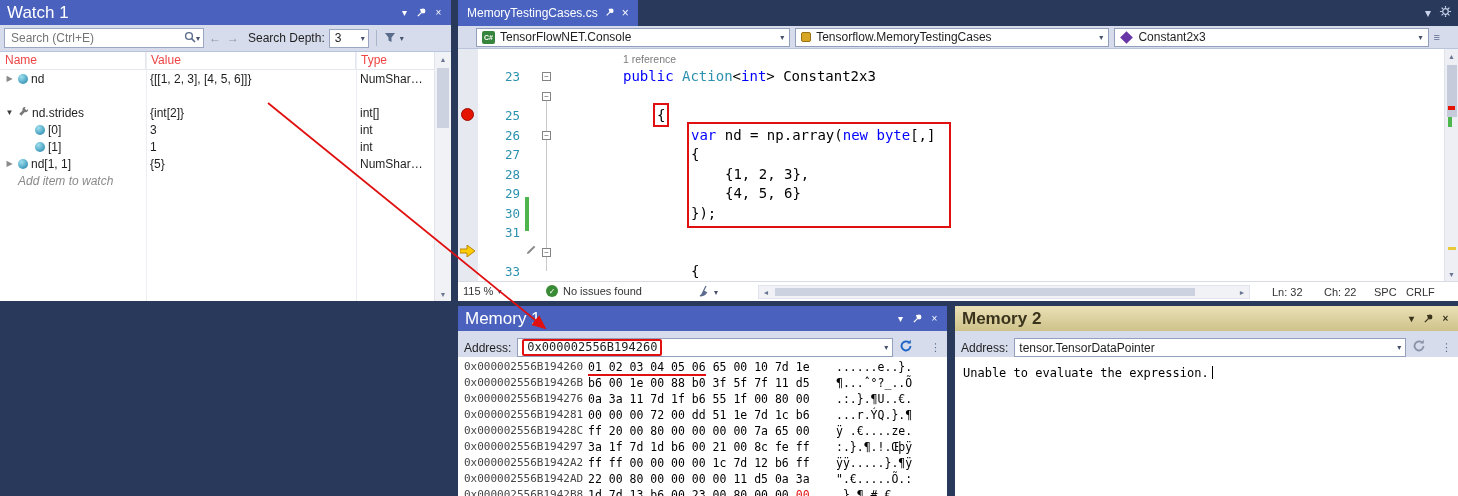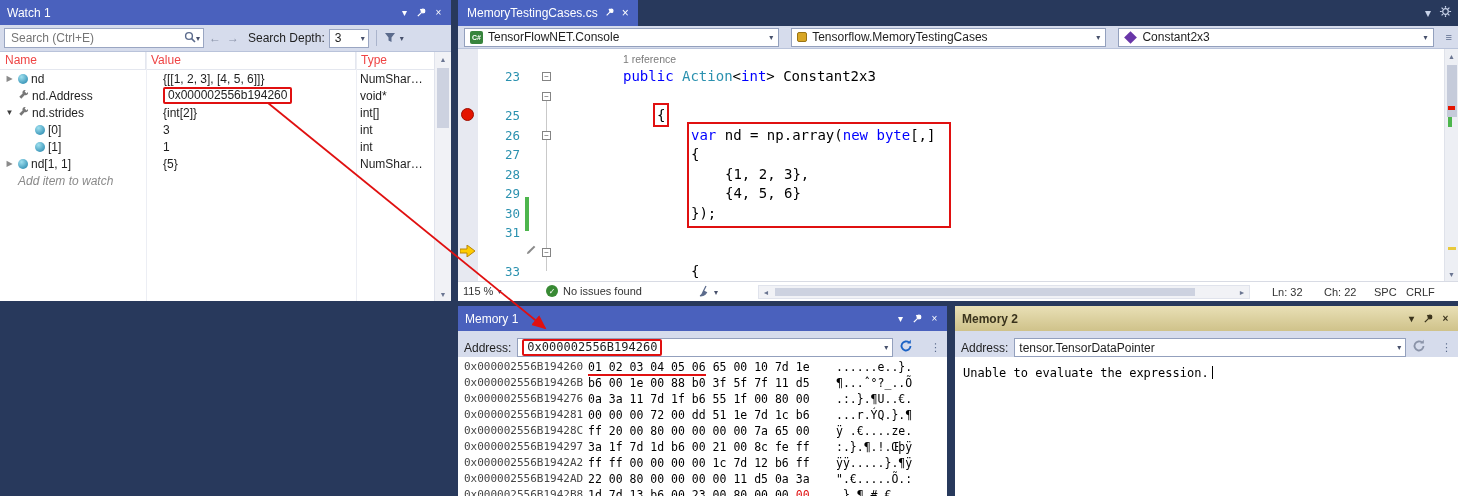--- a/index.html
+++ b/index.html
@@ -4,62 +4,62 @@
 <style>
   * { margin:0; padding:0; box-sizing:border-box; }
   body { font-family:"Liberation Sans",sans-serif; background:#222; }
   .screen { position:relative; width:1458px; height:496px; background:var(--app-bg,#28395c); overflow:hidden; font-size:12px; color:#1e1e1e; }
   .mono { font-family:"DejaVu Sans Mono",monospace; }
   section { position:absolute; }
 
   
   .tw-title { display:flex; align-items:center; height:25px; padding:0 4px 0 7px; background:var(--title-blue,#4a61bd); color:#fff; }
   .tw-title.gold { background:linear-gradient(var(--gold-header-light,#e9e0b6),var(--gold-header-dark,#cfc28a)); color:#3a331c;font-weight:bold; }
-  .tw-title .t { flex:1; font-size:12px; }
+  .tw-title .t { flex:1; font-size:17px; }
   .ticon { width:17px; height:17px; display:inline-flex; align-items:center; justify-content:center; font-size:10px; cursor:pointer; }
   .toolbar { position:absolute; left:0; right:0; background:var(--toolbar-bg,#d6dcec); border-bottom:1px solid #b9c3da; }
 
   
   .watch { left:0; top:0; width:451px; height:301px; background:#fff; }
   .watch-toolbar { top:25px; height:27px; display:flex; align-items:center; gap:4px; padding:0 4px; }
   .searchbox { width:200px; height:20px; background:#fff; border:1px solid #9aa6c2; display:flex; align-items:center; padding:0 3px 0 6px; }
   .searchbox input { flex:1; border:none; outline:none; font-size:12px; color:#333; background:transparent; font-family:"Liberation Sans",sans-serif; }
   .nav-arrow { color:#8a93a8; font-size:12px; width:14px; text-align:center; }
   .depth-label { margin-left:4px; color:#1e1e1e; }
   .combo { background:#fff; border:1px solid #9aa6c2; height:19px; display:inline-flex; align-items:center; padding:0 3px 0 5px; gap:4px; }
   .dd { font-size:8px; color:#47506b; }
   .vsep { width:1px; height:16px; background:#aab4cc; margin:0 3px; }
   .grid-header { position:absolute; top:52px; left:0; right:17px; height:18px; display:flex; background:#fff; border-bottom:1px solid #e4e7ef; color:#ef4444; }
   .grid-header > div { padding:1px 0 0 5px; border-right:1px solid #e4e7ef; }
   .gcol-name { width:146px; } .gcol-val { width:210px; } .gcol-type { width:78px; border-right:none!important; }
   .wrows { position:absolute; top:70px; left:0; right:17px; bottom:0; }
   .wrow { position:absolute; left:0; right:0; height:17px; display:flex; align-items:center; }
   .wcell { height:17px; display:flex; align-items:center; overflow:hidden; }
   .wc-name { width:146px; padding-left:4px; gap:3px; }
-  .wc-val { width:210px; padding-left:17px; }
+  .wc-val { width:210px; padding-left:4px; }
   .wc-type { width:78px; padding-left:4px; color:#1e1e1e; }
   .exp { width:11px; font-size:8px; color:#8a8a8a; text-align:center; flex:none; }
   .exp.open { color:#3c3c3c; }
   .sphere { width:10px; height:10px; border-radius:50%; background:radial-gradient(circle at 35% 30%, #9fe0ef, #1c7fa8); flex:none; }
   .ind { width:14px; flex:none; }
   .placeholder-row { color:#8a8a8a; font-style:italic; }
   .gridline { position:absolute; top:52px; bottom:0; width:1px; background:#eceef4; }
   .wscroll { position:absolute; top:52px; right:0; width:17px; bottom:0; background:#f1f2f6; border-left:1px solid #e0e3ec; }
   .sarrow { position:absolute; left:0; width:100%; height:14px; display:flex; align-items:center; justify-content:center; font-size:7px; color:#6b7692; }
   .sthumb { position:absolute; left:2px; width:12px; background:#cdd2e0; }
 
   .red-frame { border:2px solid var(--annotation-red,#e01010); border-radius:2px; padding:0 3px; display:inline-block; line-height:13px; }
   .red-outline { outline:2px solid var(--annotation-red,#e01010); outline-offset:2px; }
 
   
   .editor { left:458px; top:0; width:1000px; height:301px; background:#fff; }
   .tabbar { position:absolute; top:0; left:0; right:0; height:26px; background:var(--app-bg,#28395c); }
   .tab { position:absolute; left:0; top:0; height:26px; background:var(--tab-blue,#4a63c0); color:#fff; display:flex; align-items:center; gap:7px; padding:0 9px; font-size:12px; }
   .tabbar-icons { position:absolute; right:6px; top:5px; display:flex; gap:8px; color:#c9d4ea; align-items:center; }
-  .navbar { position:absolute; top:26px; left:0; right:0; height:23px; background:var(--toolbar-bg,#d6dcec); display:flex; align-items:center; gap:12px; padding:0 6px; border-bottom:1px solid #b9c3da; }
+  .navbar { position:absolute; top:26px; left:0; right:0; height:23px; background:var(--toolbar-bg,#d6dcec); display:flex; align-items:center; gap:5px; padding:0 18px; border-bottom:1px solid #b9c3da; }
   .nav-combo { width:318px; height:19px; background:#fff; border:1px solid #93a0bd; display:flex; align-items:center; gap:5px; padding:0 5px; font-size:12px; color:#1e1e1e; }
   .nav-combo .dd { margin-left:auto; }
   .proj-icon { width:13px; height:13px; background:#37843c; color:#fff; font-size:7px; font-weight:bold; display:inline-flex; align-items:center; justify-content:center; border-radius:2px; flex:none; }
   .class-icon { width:10px; height:10px; background:#d8a625; border:1px solid #9a7414; border-radius:2px; flex:none; }
   .method-icon { width:9px; height:9px; background:#6936a8; transform:rotate(45deg); margin:0 2px; flex:none; }
   .navbar-right { margin-left:auto; color:#5b6b8c; font-size:11px; }
 
   .code-area { position:absolute; top:49px; left:0; width:986px; height:232px; background:#fff; overflow:hidden; }
   .bp-margin { position:absolute; left:0; top:0; width:20px; height:100%; background:#e7e9f1; }
   .cline { position:absolute; left:0; width:100%; height:20px; }
@@ -172,33 +172,20 @@
     <div class="wrows">
       <div class="wrow" style="top:0">
         <span class="wcell wc-name">
             <span class="exp">▶</span>
             <span class="sphere"></span>
             <span>nd</span>
           </span>
         <span class="wcell wc-val">{[[1, 2, 3], [4, 5, 6]]}</span>
         <span class="wcell wc-type">NumShar…</span>
       </div>
-      <div class="wrow" style="top:17px">
-        <span class="wcell wc-name">
-            <span class="exp"></span>
-            <span><svg width="11" height="11" viewBox="0 0 12 12">
-                <path d="M10.8 3.2a2.6 2.6 0 0 1-3.4 3.4L3.6 10.6 1.4 8.4l3.6-3.6a2.6 2.6 0 0 1 3.4-3.4L7.2 2.6l2.2 2.2z" fill="#777"></path>
-              </svg></span>
-            <span>nd.Address</span>
-          </span>
-        <span class="wcell wc-val">
-            <span class="red-frame"><span>0x000002556b194260</span></span>
-          </span>
-        <span class="wcell wc-type">void*</span>
-      </div>
       <div class="wrow" style="top:34px">
         <span class="wcell wc-name">
             <span class="exp open">▼</span>
             <span><svg width="11" height="11" viewBox="0 0 12 12">
                 <path d="M10.8 3.2a2.6 2.6 0 0 1-3.4 3.4L3.6 10.6 1.4 8.4l3.6-3.6a2.6 2.6 0 0 1 3.4-3.4L7.2 2.6l2.2 2.2z" fill="#777"></path>
               </svg></span>
             <span>nd.strides</span>
           </span>
         <span class="wcell wc-val">{int[2]}</span>
         <span class="wcell wc-type">int[]</span>

